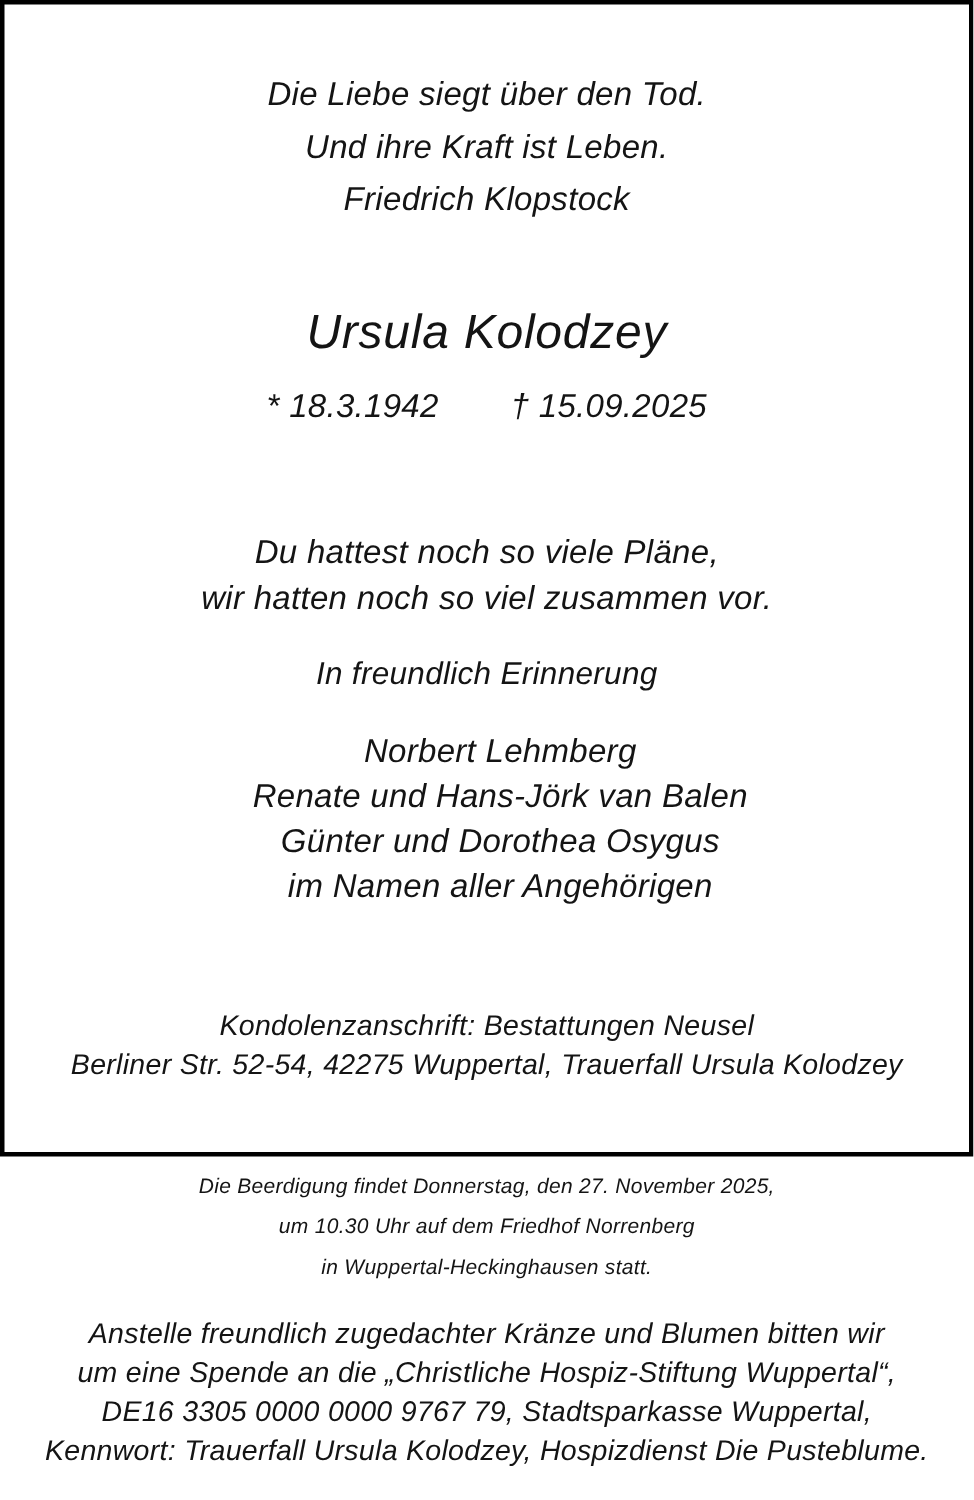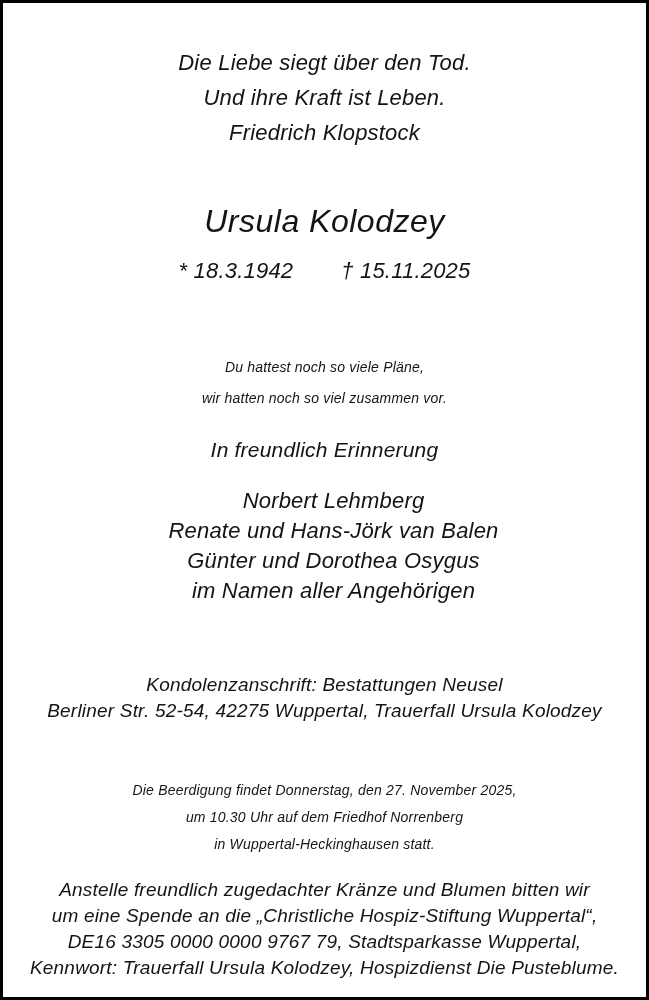--- a/index.html
+++ b/index.html
@@ -9,21 +9,21 @@
     background: #ffffff;
   }
   body {
     width: 649px;
     height: 1000px;
     overflow: hidden;
   }
   .notice {
     box-sizing: border-box;
     width: 649px;
-    height: 1000px;
+    height: 771px;
     border: 3px solid #000000;
     background: #ffffff;
     color: #141414;
     font-family: "Liberation Sans", "DejaVu Sans", sans-serif;
     font-style: oblique 4deg;
     text-align: center;
     padding-top: 42px;
     letter-spacing: 0.2px;
   }
   .notice p, .notice h1 { margin: 0; padding: 0; }
@@ -49,21 +49,21 @@
     margin-top: 5px !important;
     font-size: 22px;
     line-height: 30px;
   }
   .dates .death { margin-left: 48px; }
   .poem {
     margin-top: 66px !important;
     font-style: italic;
   }
   .poem p {
-    font-size: 14px;
+    font-size: 22px;
     line-height: 31px;
   }
   .remembrance {
     margin-top: 20px !important;
     font-size: 21px;
     line-height: 31px;
   }
   .mourners { margin-top: 21px !important; padding-left: 18px; }
   .mourners p {
     font-size: 22px;
@@ -92,21 +92,21 @@
 
   <section class="epigraph">
     <p>Die Liebe siegt über den Tod.</p>
     <p>Und ihre Kraft ist Leben.</p>
     <p class="attribution">Friedrich Klopstock</p>
   </section>
 
   <h1 class="name">Ursula Kolodzey</h1>
 
   <p class="dates">
-    <span class="birth">* 18.3.1942</span><span class="death">† 15.11.2025</span>
+    <span class="birth">* 18.3.1942</span><span class="death">† 15.09.2025</span>
   </p>
 
   <section class="poem">
     <p>Du hattest noch so viele Pläne,</p>
     <p>wir hatten noch so viel zusammen vor.</p>
   </section>
 
   <p class="remembrance">In freundlich Erinnerung</p>
 
   <section class="mourners">

